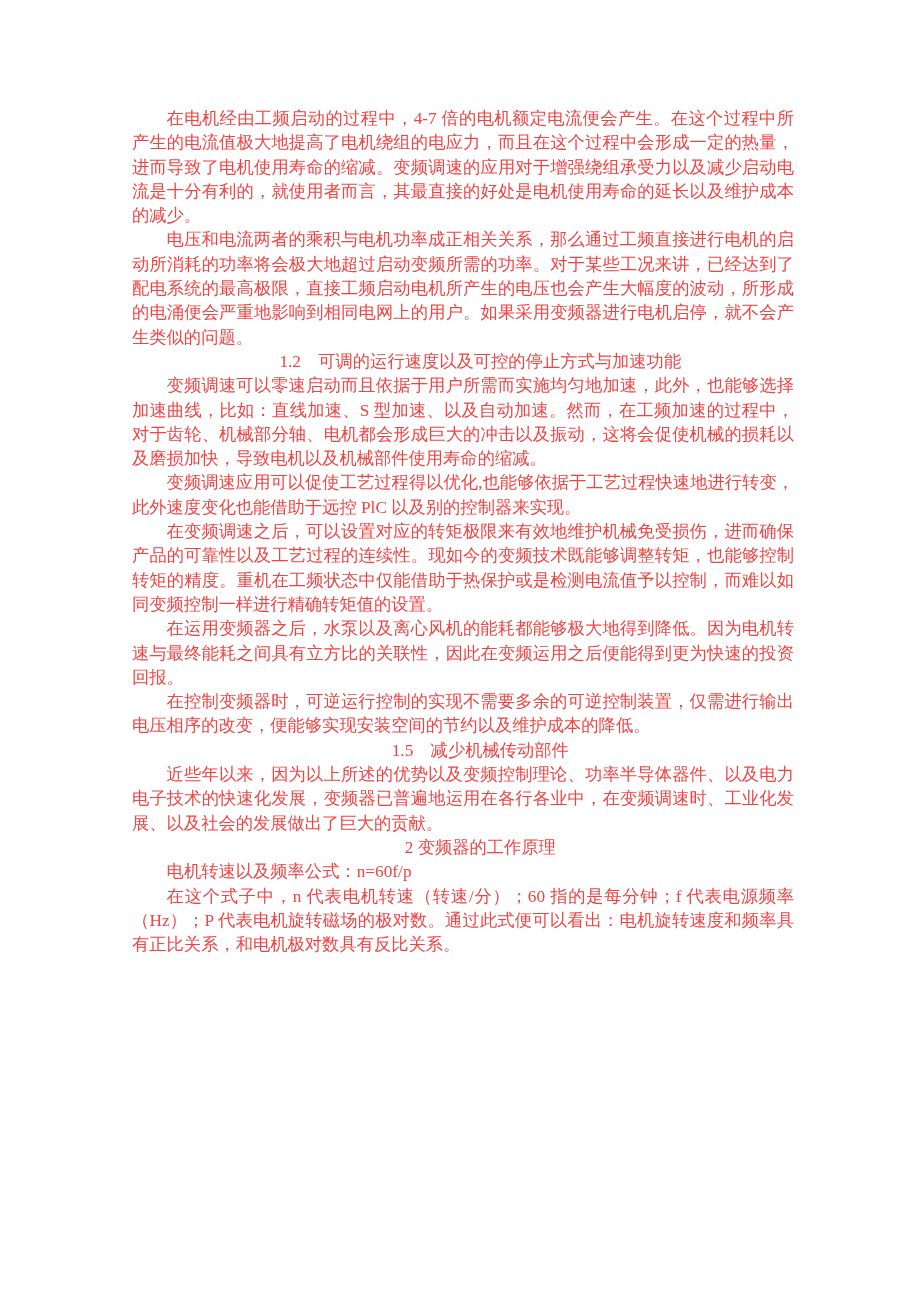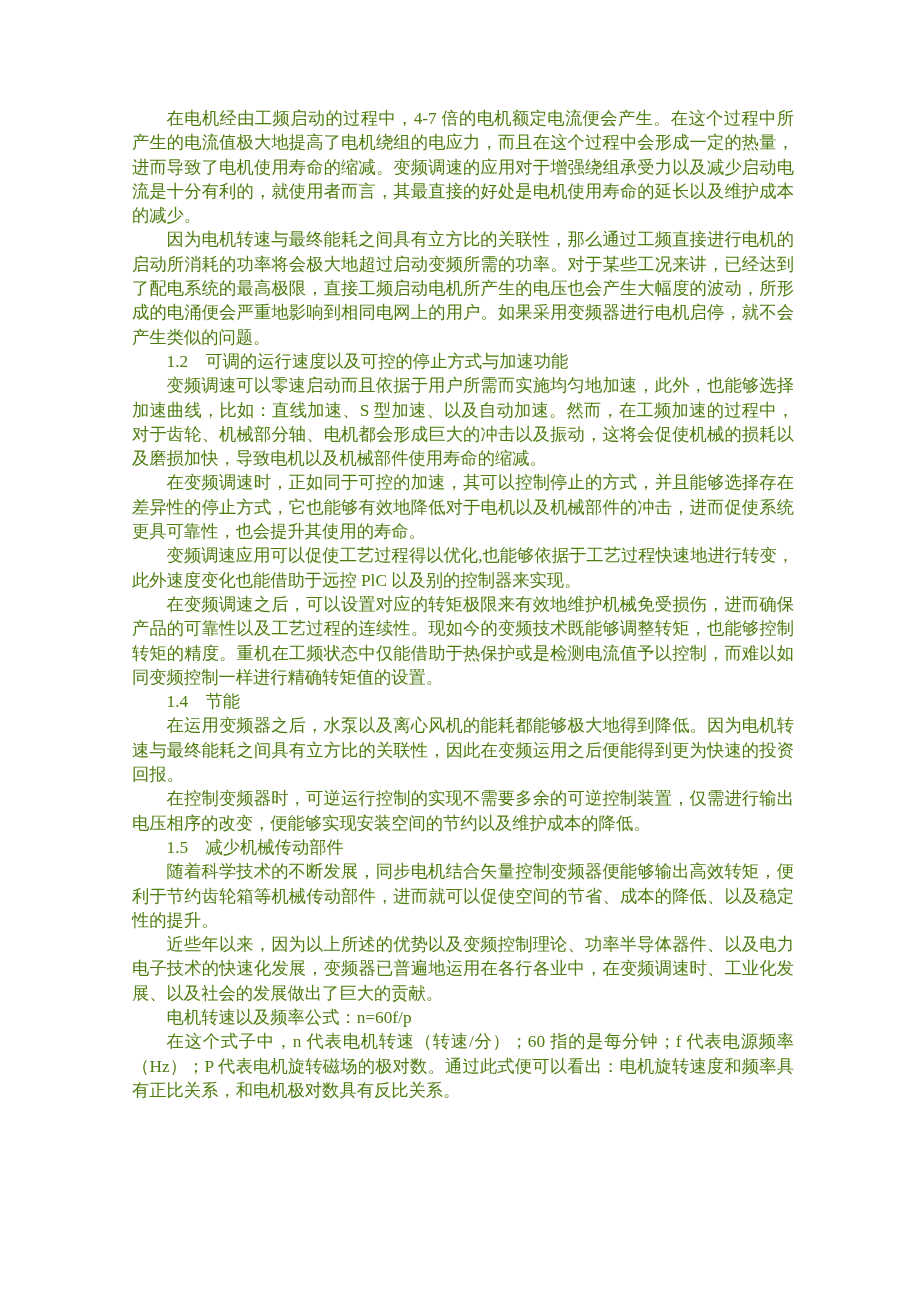--- a/index.html
+++ b/index.html
@@ -20,48 +20,46 @@
     top: 0;
     width: 920px;
     height: 1301px;
     background: #ffffff;
   }
   .doc {
     position: absolute;
     left: 132px;
     top: 107px;
     width: 662px;
-    color: #4d7c0f;
+    color: #ef4444;
     font-size: 17.3px;
     line-height: 24.3px;
     text-align: justify;
   }
   .doc p {
     margin: 0;
     padding: 0;
     text-indent: 2em;
   }
   .doc p.heading {
-    text-align: left;
+    text-align: center;
   }
 </style>
 </head>
 <body>
 
 <div class="page">
   <div class="doc">
     <p>在电机经由工频启动的过程中，4-7 倍的电机额定电流便会产生。在这个过程中所产生的电流值极大地提高了电机绕组的电应力，而且在这个过程中会形成一定的热量，进而导致了电机使用寿命的缩减。变频调速的应用对于增强绕组承受力以及减少启动电流是十分有利的，就使用者而言，其最直接的好处是电机使用寿命的延长以及维护成本的减少。</p>
-    <p>因为电机转速与最终能耗之间具有立方比的关联性，那么通过工频直接进行电机的启动所消耗的功率将会极大地超过启动变频所需的功率。对于某些工况来讲，已经达到了配电系统的最高极限，直接工频启动电机所产生的电压也会产生大幅度的波动，所形成的电涌便会严重地影响到相同电网上的用户。如果采用变频器进行电机启停，就不会产生类似的问题。</p>
+    <p>电压和电流两者的乘积与电机功率成正相关关系，那么通过工频直接进行电机的启动所消耗的功率将会极大地超过启动变频所需的功率。对于某些工况来讲，已经达到了配电系统的最高极限，直接工频启动电机所产生的电压也会产生大幅度的波动，所形成的电涌便会严重地影响到相同电网上的用户。如果采用变频器进行电机启停，就不会产生类似的问题。</p>
     <p class="heading">1.2　可调的运行速度以及可控的停止方式与加速功能</p>
     <p>变频调速可以零速启动而且依据于用户所需而实施均匀地加速，此外，也能够选择加速曲线，比如：直线加速、S 型加速、以及自动加速。然而，在工频加速的过程中，对于齿轮、机械部分轴、电机都会形成巨大的冲击以及振动，这将会促使机械的损耗以及磨损加快，导致电机以及机械部件使用寿命的缩减。</p>
-    <p>在变频调速时，正如同于可控的加速，其可以控制停止的方式，并且能够选择存在差异性的停止方式，它也能够有效地降低对于电机以及机械部件的冲击，进而促使系统更具可靠性，也会提升其使用的寿命。</p>
     <p>变频调速应用可以促使工艺过程得以优化,也能够依据于工艺过程快速地进行转变，此外速度变化也能借助于远控 PlC 以及别的控制器来实现。</p>
     <p>在变频调速之后，可以设置对应的转矩极限来有效地维护机械免受损伤，进而确保产品的可靠性以及工艺过程的连续性。现如今的变频技术既能够调整转矩，也能够控制转矩的精度。重机在工频状态中仅能借助于热保护或是检测电流值予以控制，而难以如同变频控制一样进行精确转矩值的设置。</p>
-    <p class="heading">1.4　节能</p>
     <p>在运用变频器之后，水泵以及离心风机的能耗都能够极大地得到降低。因为电机转速与最终能耗之间具有立方比的关联性，因此在变频运用之后便能得到更为快速的投资回报。</p>
     <p>在控制变频器时，可逆运行控制的实现不需要多余的可逆控制装置，仅需进行输出电压相序的改变，便能够实现安装空间的节约以及维护成本的降低。</p>
     <p class="heading">1.5　减少机械传动部件</p>
-    <p>随着科学技术的不断发展，同步电机结合矢量控制变频器便能够输出高效转矩，便利于节约齿轮箱等机械传动部件，进而就可以促使空间的节省、成本的降低、以及稳定性的提升。</p>
     <p>近些年以来，因为以上所述的优势以及变频控制理论、功率半导体器件、以及电力电子技术的快速化发展，变频器已普遍地运用在各行各业中，在变频调速时、工业化发展、以及社会的发展做出了巨大的贡献。</p>
+    <p class="heading">2 变频器的工作原理</p>
     <p>电机转速以及频率公式：n=60f/p</p>
     <p>在这个式子中，n 代表电机转速（转速/分）；60 指的是每分钟；f 代表电源频率（Hz）；P 代表电机旋转磁场的极对数。通过此式便可以看出：电机旋转速度和频率具有正比关系，和电机极对数具有反比关系。</p>
   </div>
 </div>
 
 </body></html>

